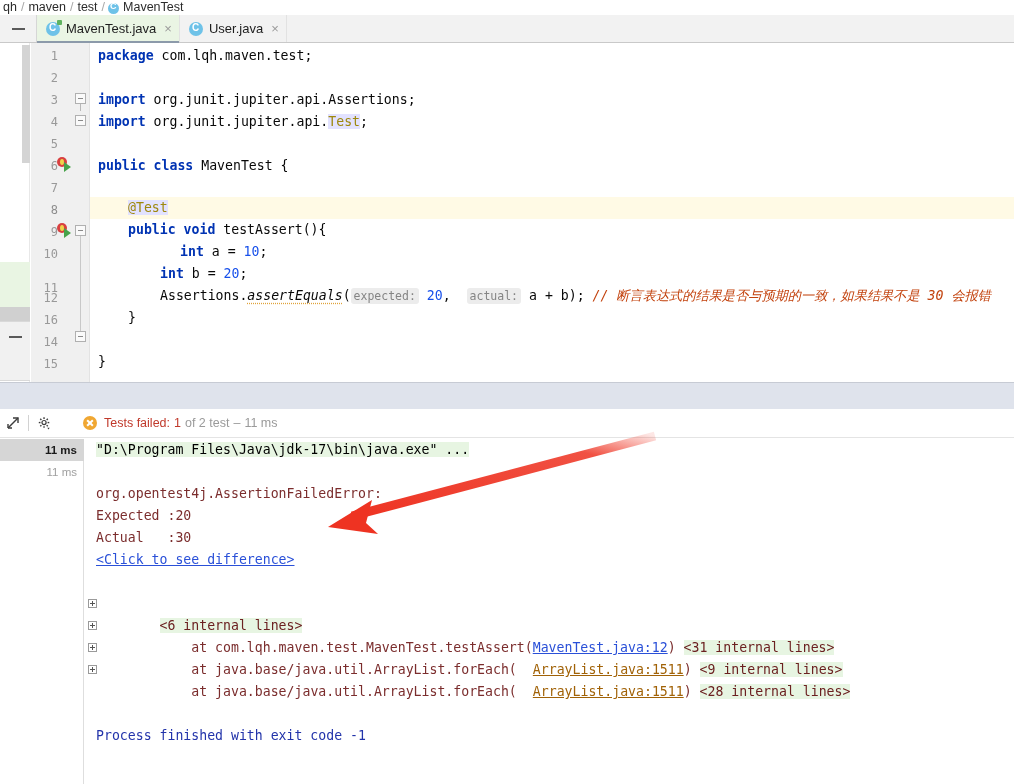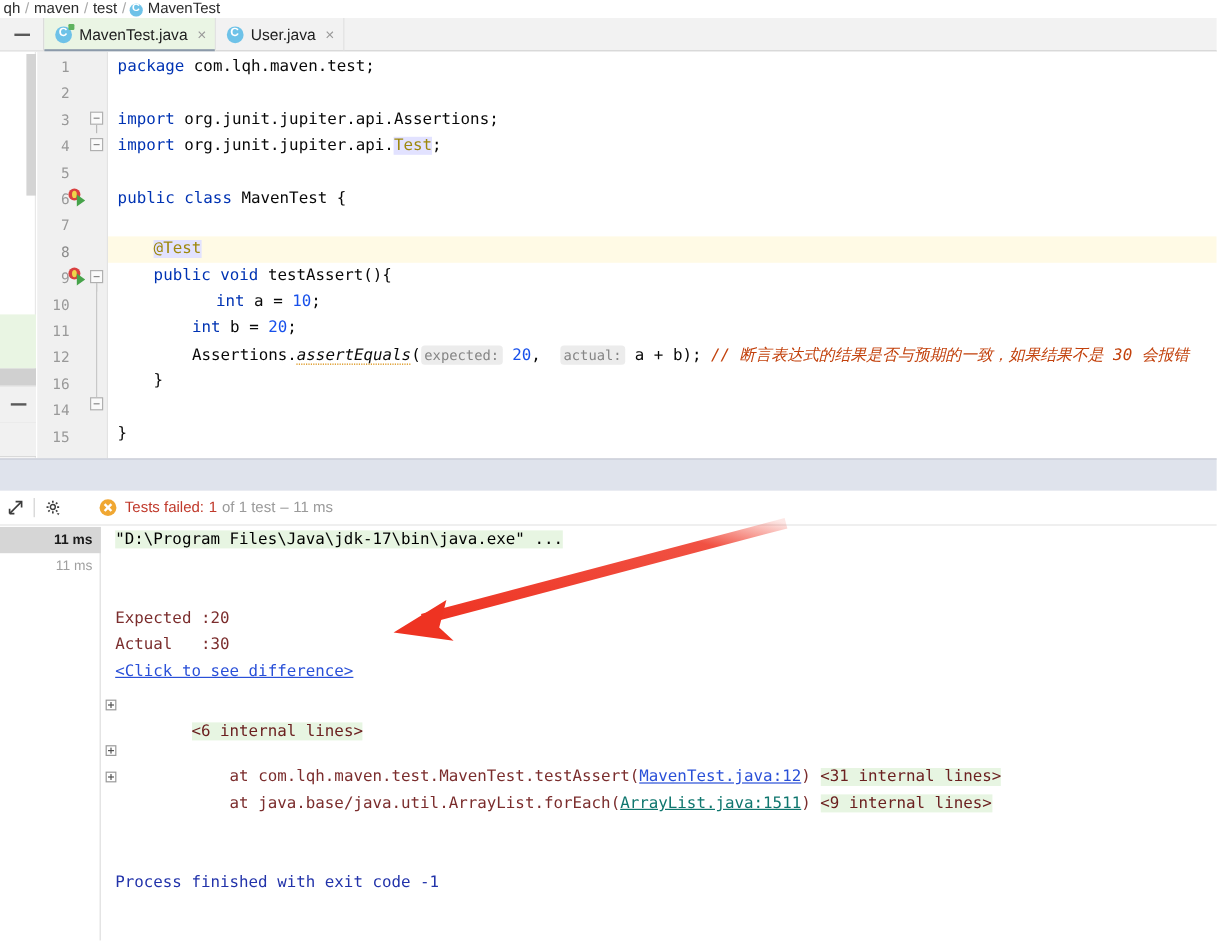--- a/index.html
+++ b/index.html
@@ -163,21 +163,21 @@
   .code {
     position: absolute; left: 90px; top: 0; right: 0; height: 339px;
     background: #ffffff;
     font-family: "DejaVu Sans Mono", monospace; font-size: 13.2px;
     white-space: pre;
   }
   .cline { position: absolute; left: 8px; height: 22px; line-height: 22px; }
   .rowhl {
     position: absolute; left: 0; right: 0; height: 22px; background: #fffae5;
   }
-  .kw { color: #0033b3; font-weight: normal; }
+  .kw { color: #0033b3; font-weight: bold; }
   .pl { color: #080808; }
   .num { color: #1750eb; }
   .meth-it { color: #080808; font-style: italic; text-decoration: underline dotted #e0a33a; text-underline-offset: 3px; }
   .testhl { background: #e2e2ff; color: #9e880d; }
   .hintpill {
     background: #ececec; color: #858585; border-radius: 3px;
     padding: 1px 3px; font-size: 11.5px;
   }
   .cmt { color: #c2410c; font-style: italic; }
 
@@ -241,21 +241,21 @@
     position: absolute; left: 85px; top: 0; right: 0; height: 345px;
     font-family: "DejaVu Sans Mono", monospace; font-size: 13.2px;
     white-space: pre;
   }
   .conline { position: absolute; left: 11px; height: 22px; line-height: 22px; }
   .greenbg { background: #e7f5e2; }
   .err { color: #7b2d2d; }
   .errdark { color: #6b2020; }
   .link { color: #2a50d8; text-decoration: underline; cursor: pointer; }
   .stacklink { color: #2a50d8; text-decoration: underline; cursor: pointer; }
-  .stacklink.dim { color: #0f766e; text-decoration: underline; }
+  .stacklink.dim { color: #a16207; text-decoration: underline; margin-left: 16px; }
   .finish { color: #2233aa; }
   .expander {
     position: absolute; left: -8px; width: 9px; height: 9px; top: 6px;
     border: 1px solid #9a9a9a; background: #ffffff; box-sizing: border-box;
     cursor: pointer;
   }
   .expander::before {
     content: ""; position: absolute; left: 1px; top: 3px; width: 5px; height: 1px; background: #555;
   }
   .expander::after {
@@ -316,21 +316,21 @@
       <div class="lnum" style="top:2px;">1</div>
       <div class="lnum" style="top:24px;">2</div>
       <div class="lnum" style="top:46px;">3</div>
       <div class="lnum" style="top:68px;">4</div>
       <div class="lnum" style="top:90px;">5</div>
       <div class="lnum" style="top:112px;">6</div>
       <div class="lnum" style="top:134px;">7</div>
       <div class="lnum hl" style="top:156px;">8</div>
       <div class="lnum" style="top:178px;">9</div>
       <div class="lnum" style="top:200px;">10</div>
-      <div class="lnum" style="top:222px;">11</div>
+      <div class="lnum" style="top:234px;">11</div>
       <div class="lnum" style="top:244px;">12</div>
       <div class="lnum" style="top:266px;">16</div>
       <div class="lnum" style="top:288px;">14</div>
       <div class="lnum" style="top:310px;">15</div>
 
       <div class="runmark" style="top:114px;">
         <span class="dot"></span>
           <span class="tri"></span>
       </div>
       <div class="runmark" style="top:180px;">
@@ -398,54 +398,58 @@
           <line x1="11.5" y1="3" x2="10.3" y2="4.2"></line>
           <line x1="4.7" y1="9.8" x2="3.5" y2="11"></line>
         </g>
         <path d="M11 12.5 L13.5 12.5 L12.25 14.3 Z" fill="#3c3c3c"></path>
       </svg>
     </div>
     <div class="rb-status">
       <span class="fail-badge"></span>
       <span class="st-red">Tests failed:</span>
       <span class="st-red">1</span>
-      <span class="st-gray">of 1 test</span>
+      <span class="st-gray">of 2 test</span>
       <span class="st-gray">–</span>
       <span class="st-gray">11 ms</span>
     </div>
   </div>
 
   <div class="console">
 
     <div class="timecol">
       <div class="tsel"></div>
       <div class="tms a" style="top:0px;">11 ms</div>
       <div class="tms b" style="top:22px;">11 ms</div>
     </div>
 
     <div class="contxt">
 
       <div class="conline" style="top:0px;"><span class="greenbg">"D:\Program Files\Java\jdk-17\bin\java.exe" ...</span></div>
 
+      <div class="conline err" style="top:44px;">org.opentest4j.AssertionFailedError:</div>
       <div class="conline err" style="top:66px;">Expected :20</div>
       <div class="conline err" style="top:88px;">Actual   :30</div>
       <div class="conline" style="top:110px;"><span class="link">&lt;Click to see difference&gt;</span></div>
 
-      <div class="conline" style="top:138px;">
+      <div class="conline" style="top:154px;">
         <span class="expander"></span><span class="greenbg errdark">&lt;6 internal lines&gt;</span>
       </div>
 
       <div class="conline" style="top:176px;">
         <span class="expander"></span><span class="err">    at com.lqh.maven.test.MavenTest.testAssert(</span><span class="stacklink">MavenTest.java:12</span><span class="err">)</span><span class="err"> </span><span class="greenbg errdark">&lt;31 internal lines&gt;</span>
       </div>
 
       <div class="conline" style="top:198px;">
         <span class="expander"></span><span class="err">    at java.base/java.util.ArrayList.forEach(</span><span class="stacklink dim">ArrayList.java:1511</span><span class="err">)</span><span class="err"> </span><span class="greenbg errdark">&lt;9 internal lines&gt;</span>
       </div>
 
+      <div class="conline" style="top:220px;">
+        <span class="expander"></span><span class="err">    at java.base/java.util.ArrayList.forEach(</span><span class="stacklink dim">ArrayList.java:1511</span><span class="err">)</span><span class="err"> </span><span class="greenbg errdark">&lt;28 internal lines&gt;</span>
+      </div>
 
       <div class="conline finish" style="top:286px;">Process finished with exit code -1</div>
     </div>
   </div>
 
   <svg class="arrow-overlay" viewBox="0 0 1014 784">
     <defs>
       <linearGradient id="arrGrad" x1="1" y1="0" x2="0" y2="1" gradientUnits="objectBoundingBox">
         <stop offset="0" stop-color="#ee3322" stop-opacity="0.12"></stop>
         <stop offset="0.22" stop-color="#ee3322" stop-opacity="0.85"></stop>

